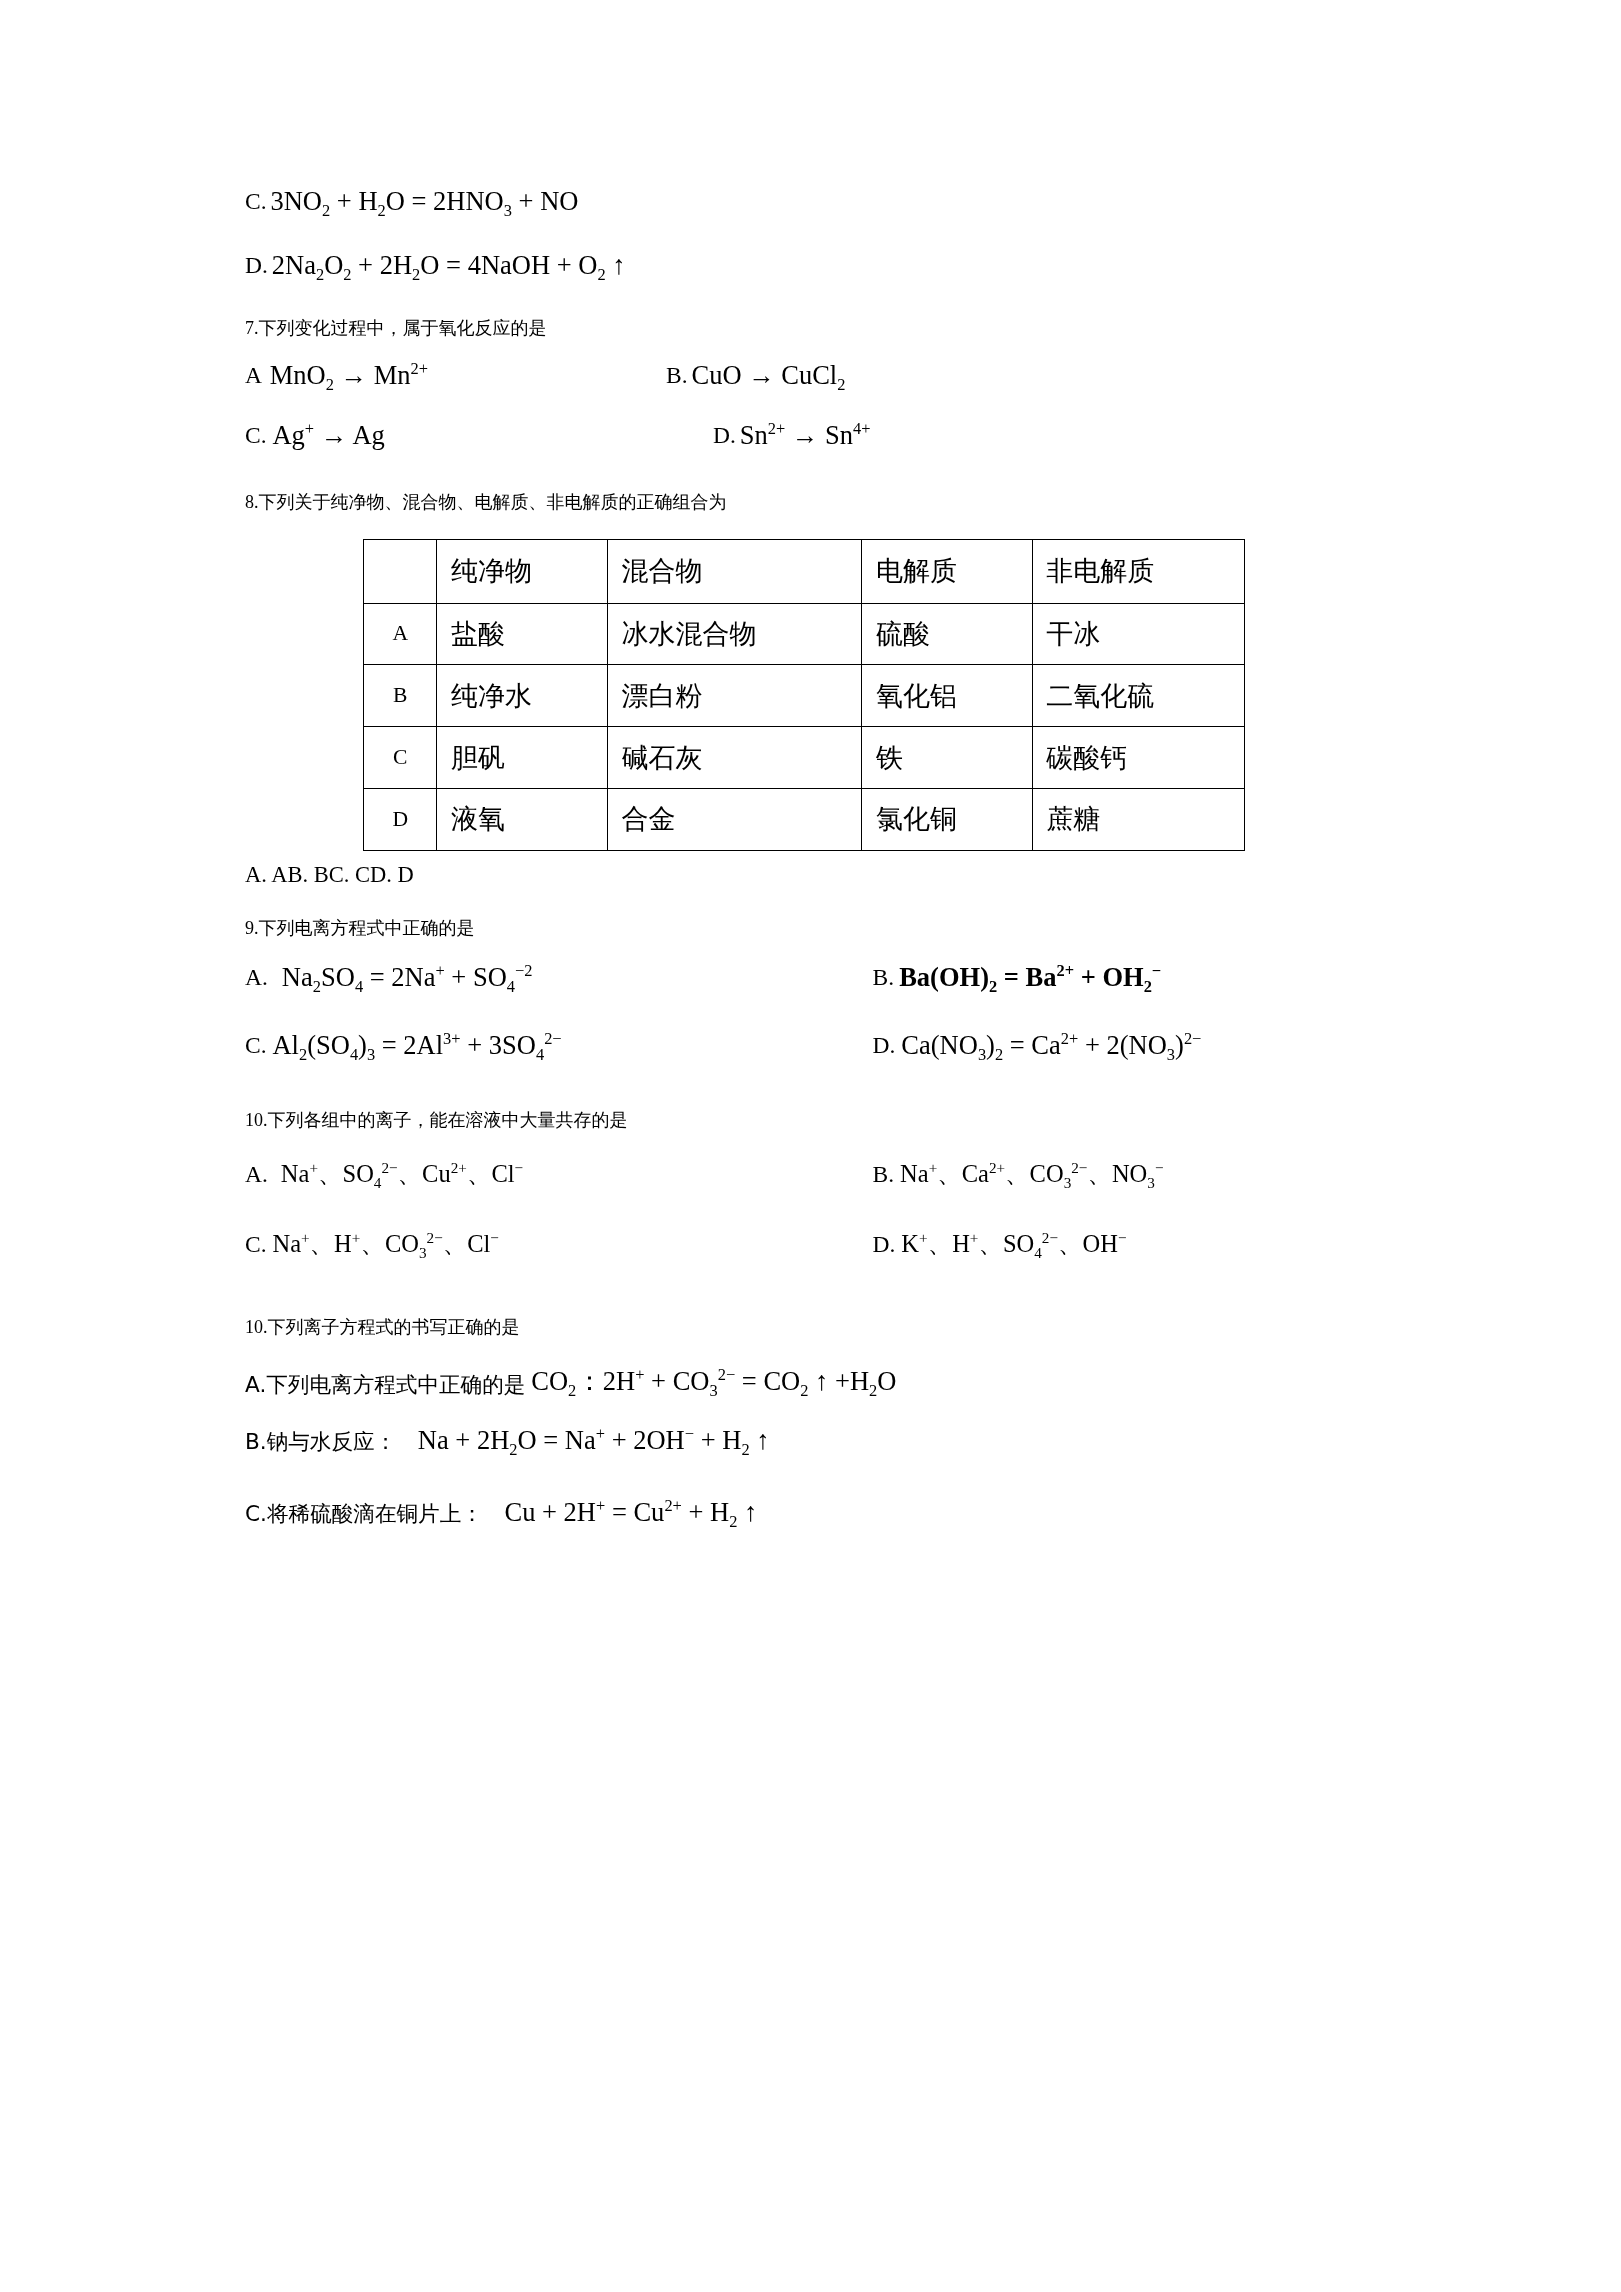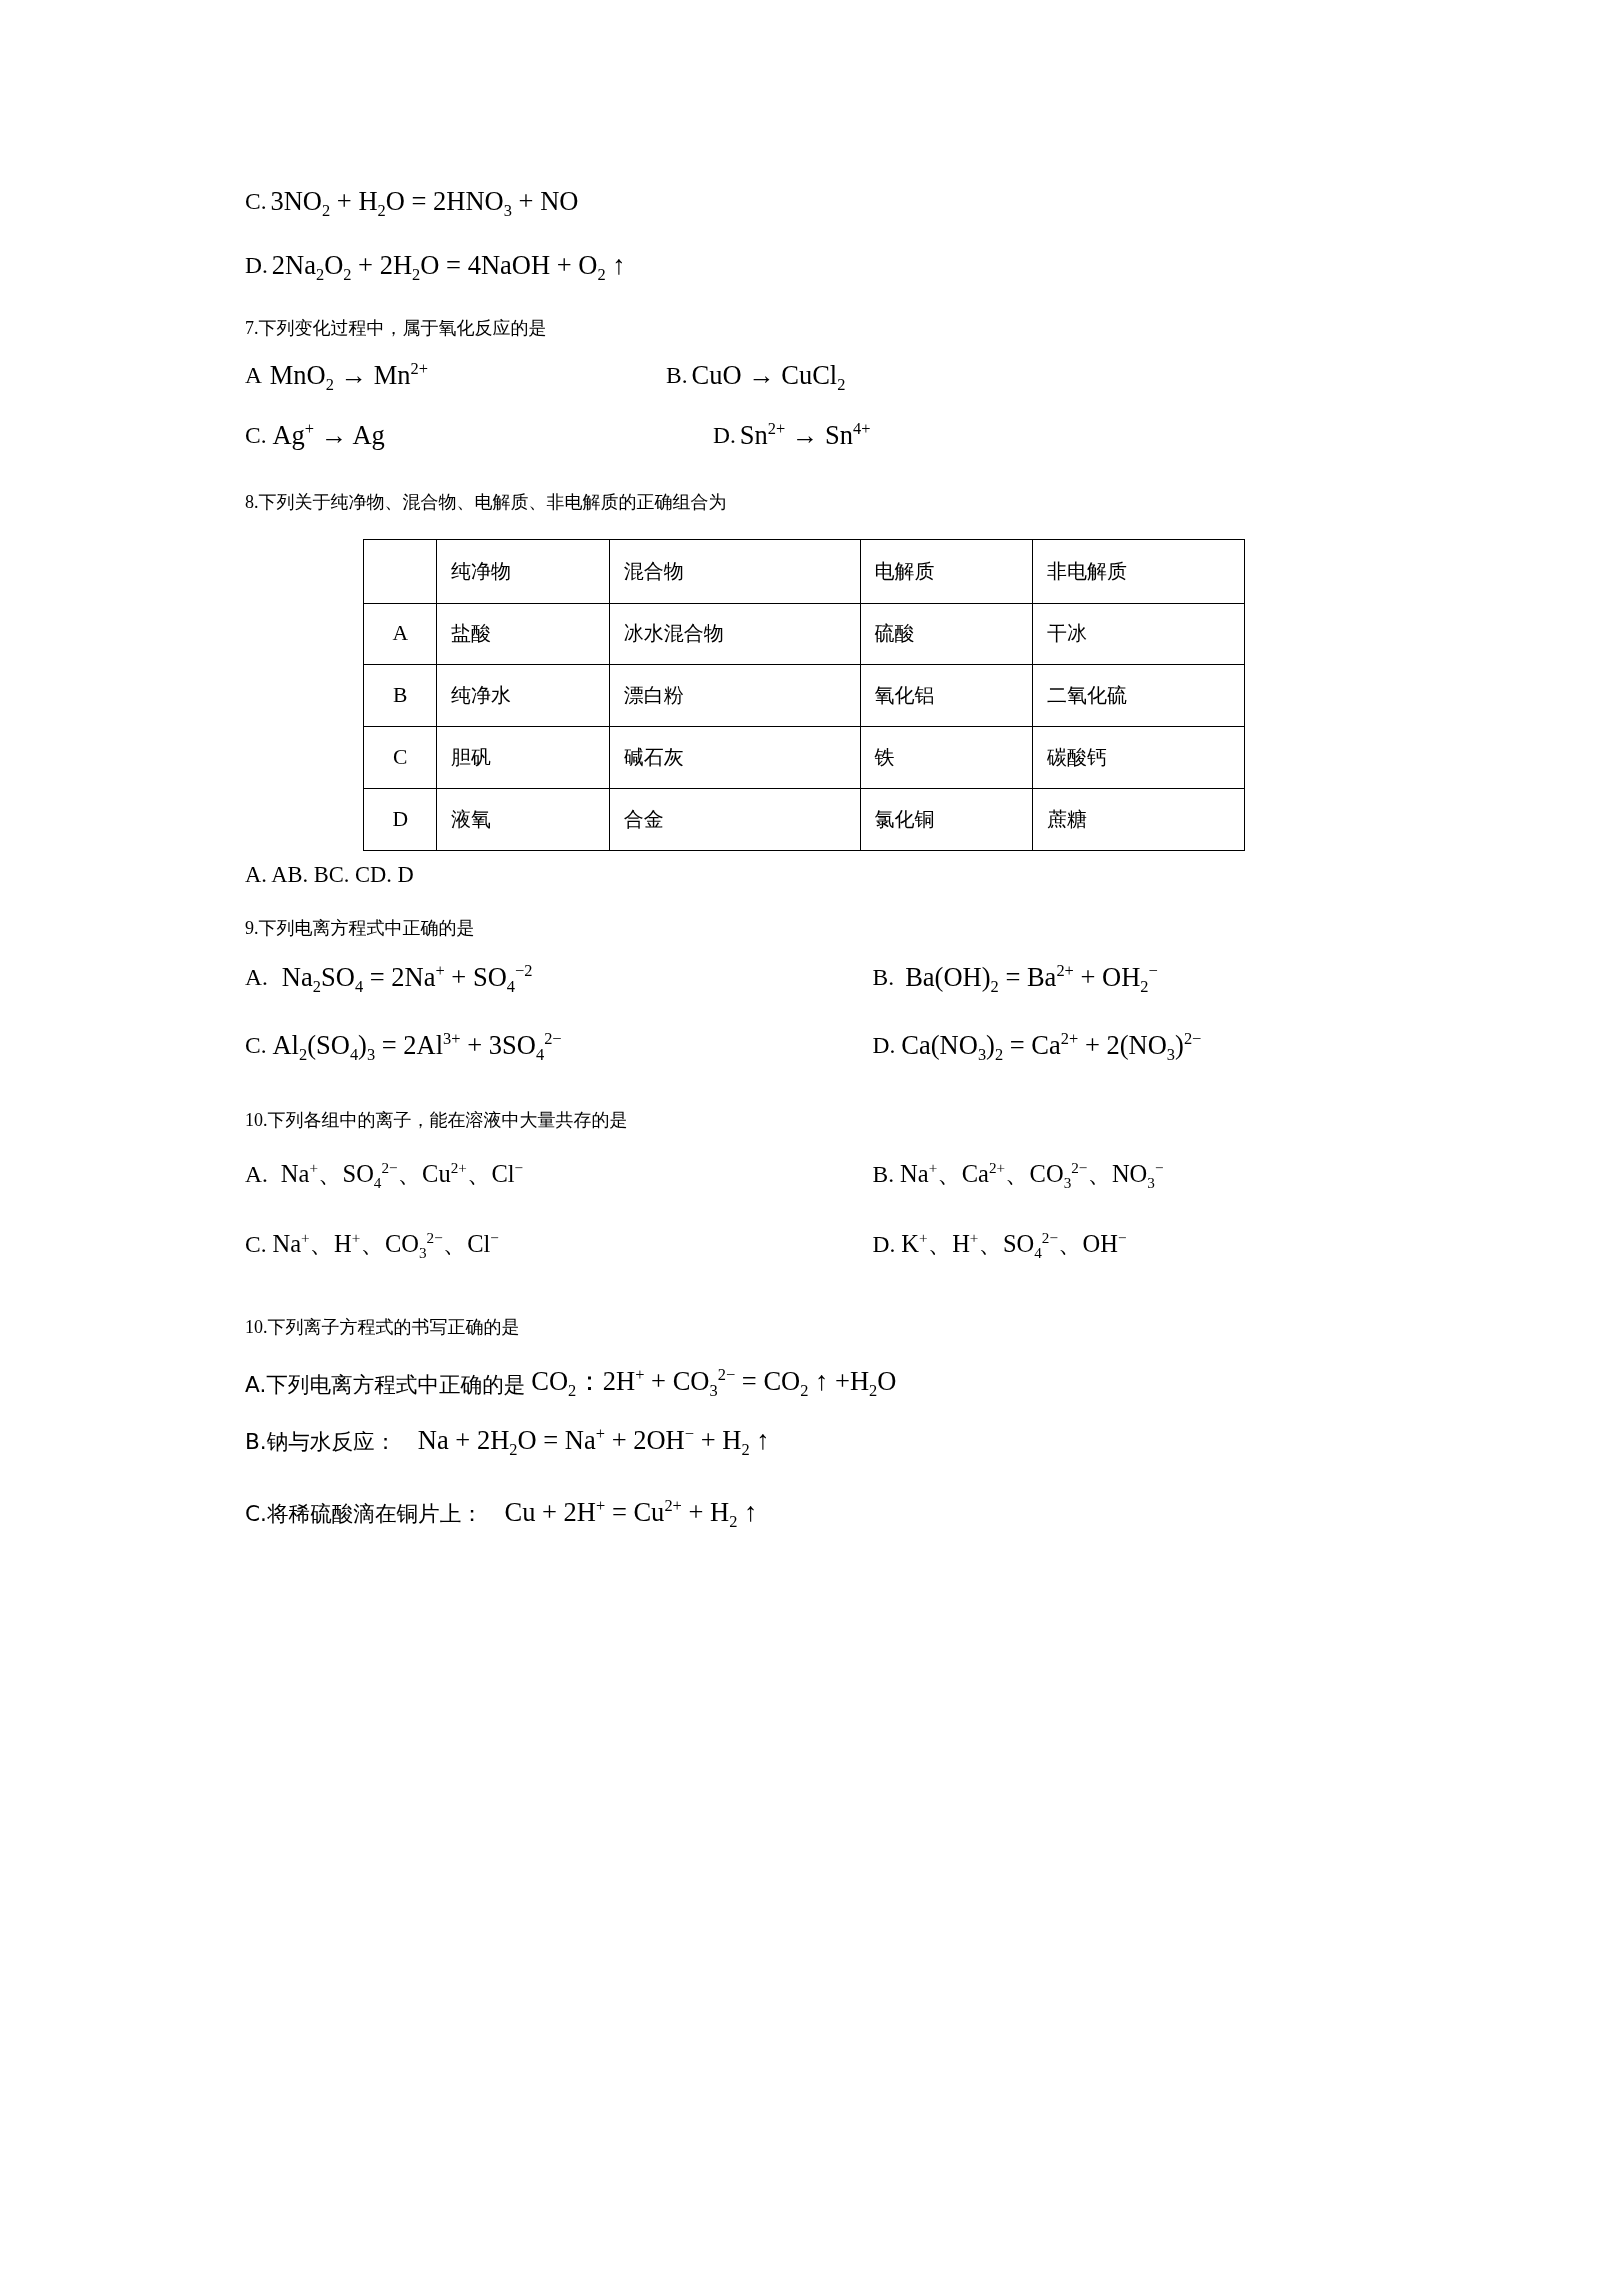--- a/index.html
+++ b/index.html
@@ -69,21 +69,21 @@
   table.grid {
     border-collapse: collapse;
     margin: 21.6px 0 5.9px 118px;
     width: 882px;
   }
   table.grid td {
     border: 1px solid #000;
     height: 53px;
     padding: 3.9px 13.7px;
     font-family: "DejaVu Sans", sans-serif;
-    font-size: 20px;
+    font-size: 27px;
     vertical-align: middle;
   }
   table.grid td.idx {
     width: 45px;
     text-align: center;
     font-family: "Liberation Serif", serif;
     font-size: 21.6px;
   }
   table.grid td.hdr-blank { width: 45px; }
   table.grid tr:first-child td { height: 55px; }
@@ -201,21 +201,21 @@
 
   <div>
     <p class="q-stem">9.下列电离方程式中正确的是</p>
     <div class="two-col" style="margin-top:19.6px;">
       <div class="col-wide">
         <span class="opt-lab">A.</span>
         <span class="math" style="margin-left:14px;">Na<sub>2</sub>SO<sub>4</sub> = 2Na<sup>+</sup> + SO<sub>4</sub><sup>−2</sup></span>
       </div>
       <div style="margin-left:19.6px;">
         <span class="opt-lab">B.</span>
-        <span class="math" style="margin-left:11px;">Ba(OH)<sub>2</sub> = Ba<sup>2+</sup> + OH<sub>2</sub><sup>−</sup></span>
+        <span class="math" style="margin-left:5px;font-weight:bold;">Ba(OH)<sub>2</sub> = Ba<sup>2+</sup> + OH<sub>2</sub><sup>−</sup></span>
       </div>
     </div>
     <div class="two-col" style="margin-top:37px;">
       <div class="col-wide">
         <span class="opt-lab">C.</span>
         <span class="math" style="margin-left:5.9px;">Al<sub>2</sub>(SO<sub>4</sub>)<sub>3</sub> = 2Al<sup>3+</sup> + 3SO<sub>4</sub><sup>2−</sup></span>
       </div>
       <div style="margin-left:19.6px;">
         <span class="opt-lab">D.</span>
         <span class="math" style="margin-left:5.9px;">Ca(NO<sub>3</sub>)<sub>2</sub> = Ca<sup>2+</sup> + 2(NO<sub>3</sub>)<sup>2−</sup></span>

